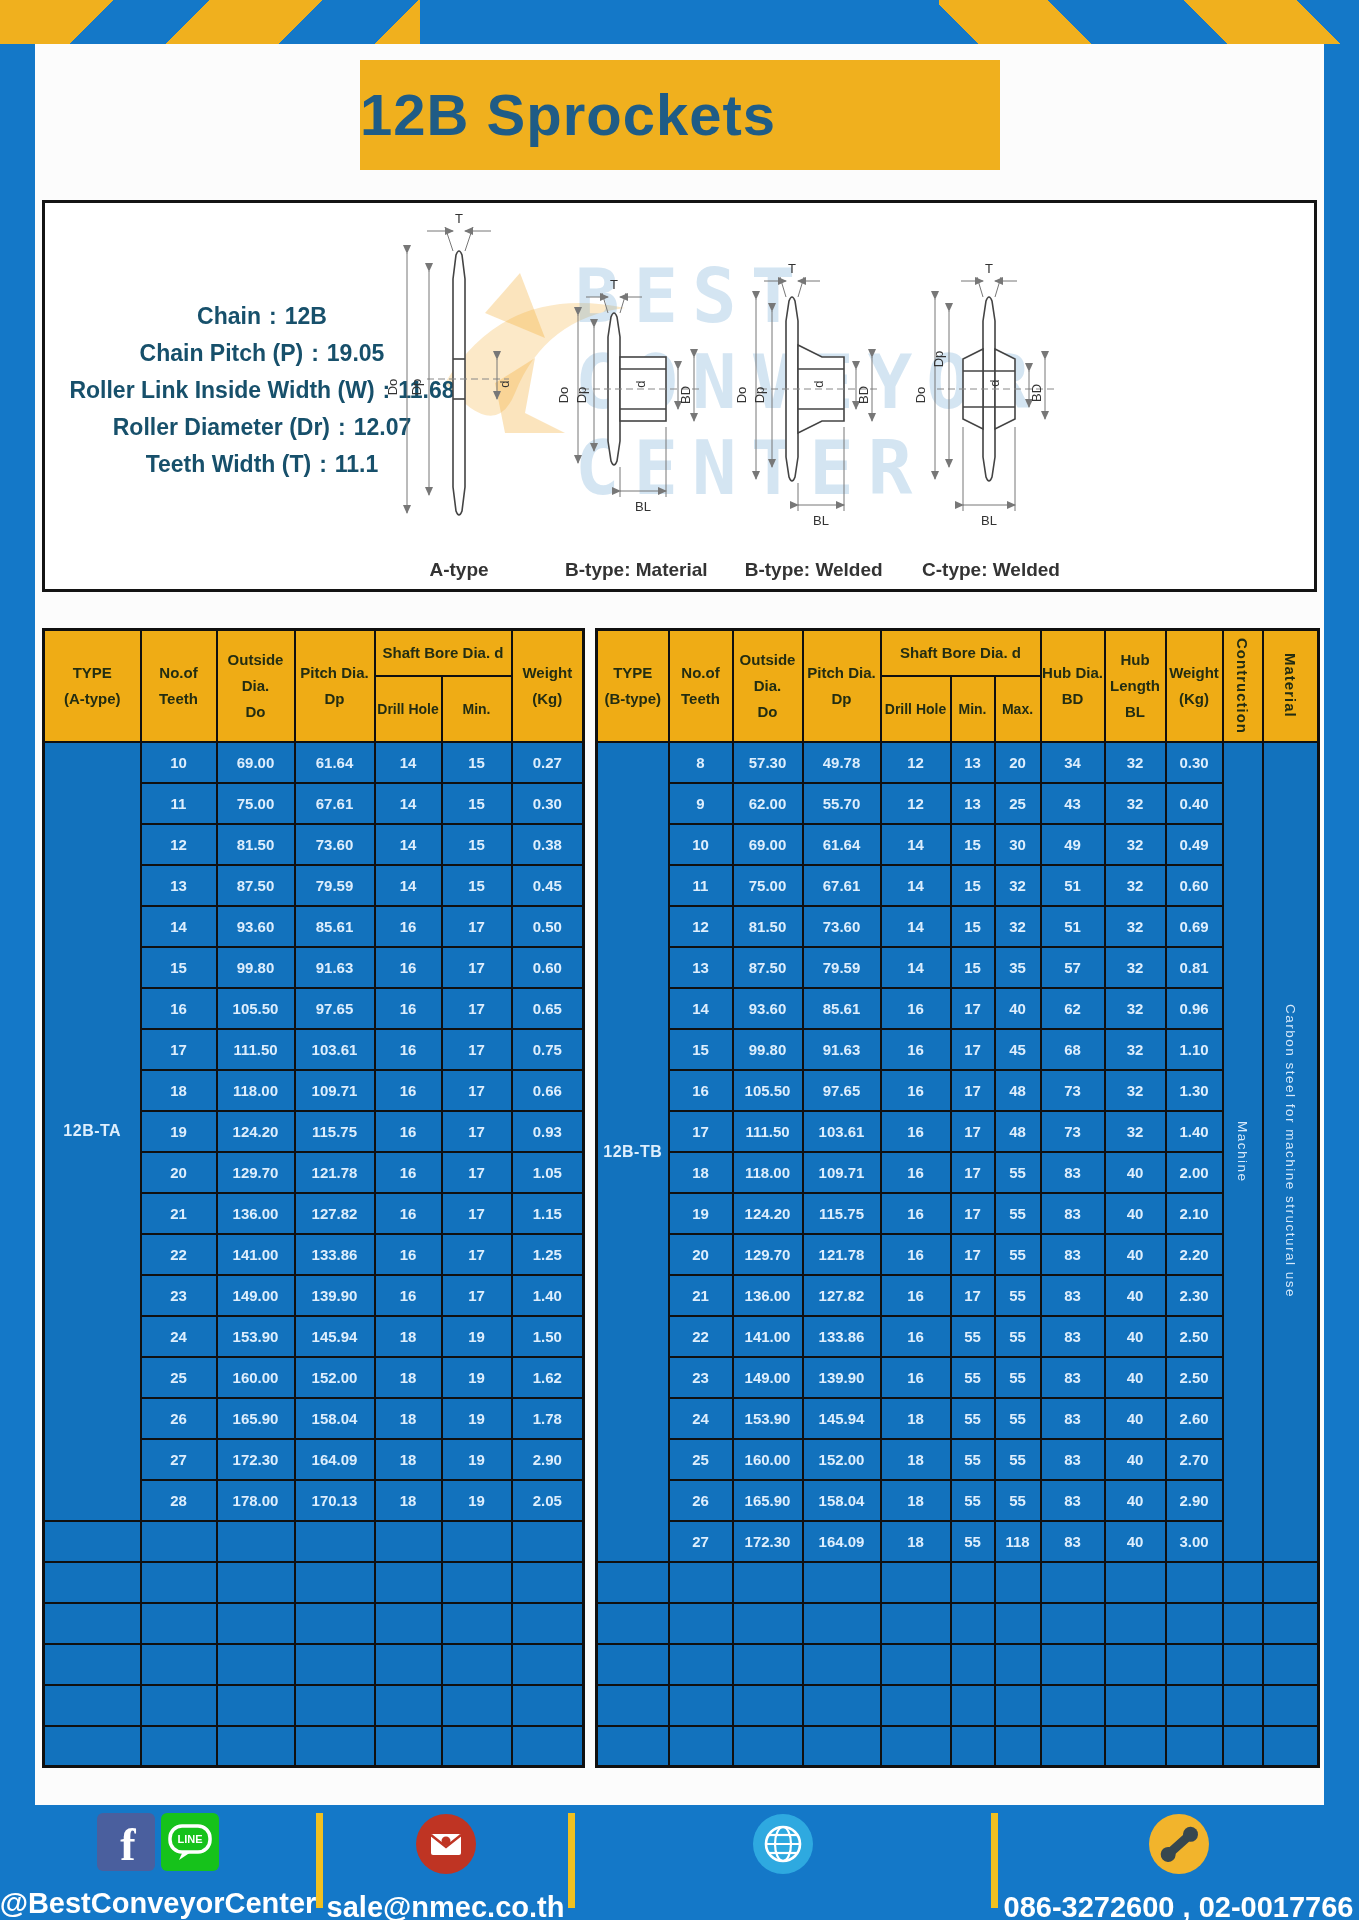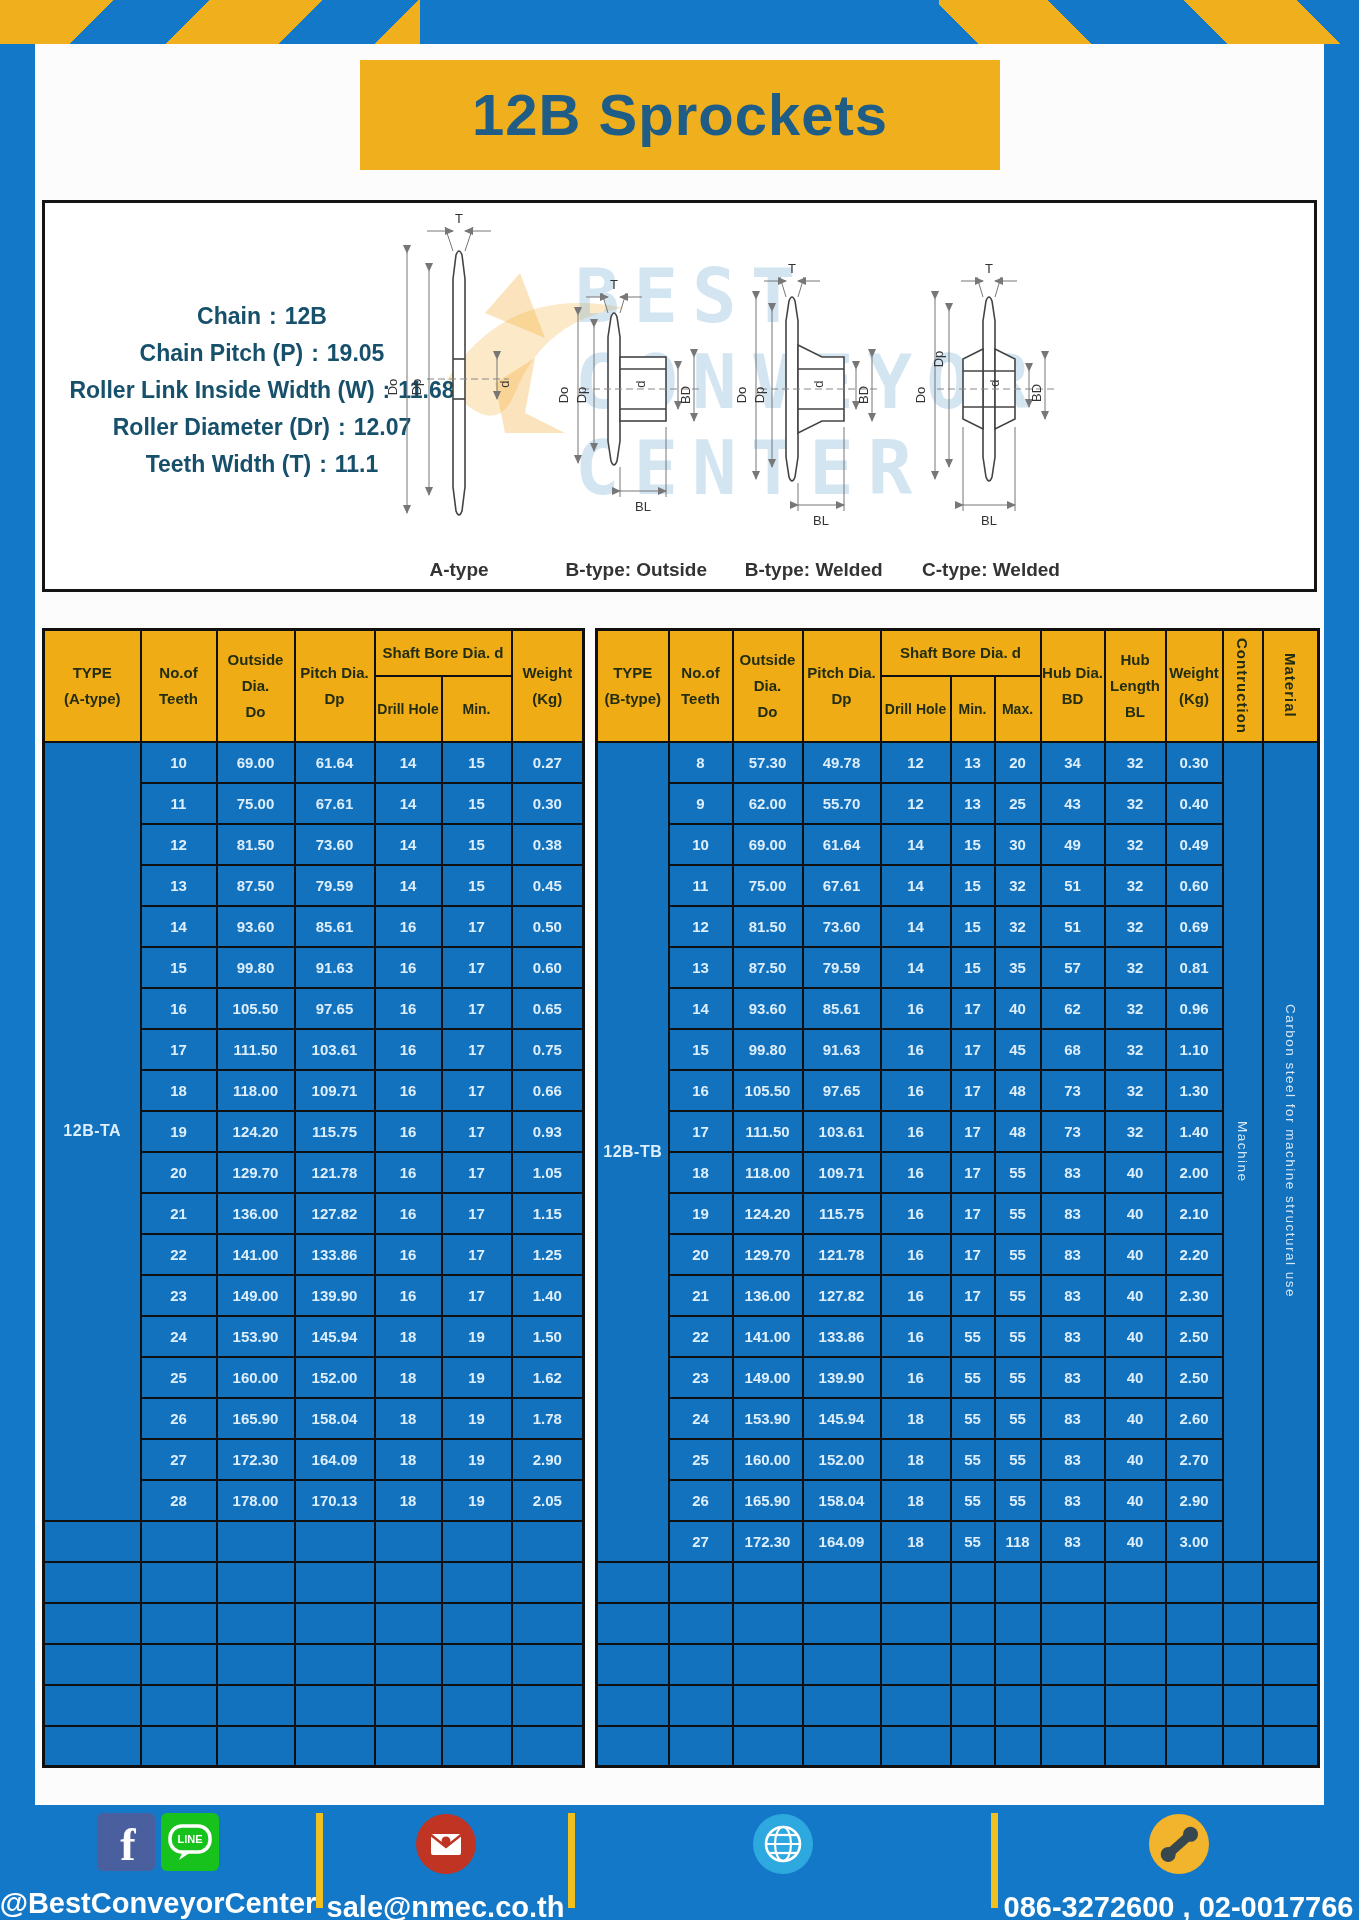--- a/index.html
+++ b/index.html
@@ -12,21 +12,21 @@
   .band { position:absolute; top:0; left:0; width:1359px; height:44px; background:#1478c8; z-index:3; }
   .stripes-left { position:absolute; left:0; top:0; width:420px; height:44px;
     background:repeating-linear-gradient(135deg,#f0b01e 0 80px, transparent 80px 148px); }
   .stripes-right { position:absolute; right:0; top:0; width:420px; height:44px;
     background:repeating-linear-gradient(45deg, transparent 0 28px,#f0b01e 28px 108px, transparent 108px 176px); }
 
   
   .sheet { position:absolute; left:35px; top:42px; width:1289px; height:1763px; background:#fcfcfc; }
 
   .title-banner { position:absolute; left:325px; top:18px; width:640px; height:110px;
-    background:#f0b01e; text-align:center; }
+    background:#f0b01e; text-align:left; }
   .title-banner span { font-size:58px; font-weight:bold; color:#1f5c86; line-height:110px; letter-spacing:1px; }
 
   
   .spec-box { position:absolute; left:7px; top:158px; width:1275px; height:392px;
     background:#ffffff; border:3px solid #141414; }
   .spec-lines { position:absolute; left:22px; top:100px; width:390px;text-align:center; }
   .spec-line { font-size:23px; font-weight:bold; color:#17506b; margin-bottom:10px; white-space:nowrap; }
   .spec-line .sep { padding:0 8px; }
 
   .watermark { position:absolute; left:380px; top:40px; width:720px; height:320px; pointer-events:none; }
@@ -165,21 +165,21 @@
           <text x="34" y="186" text-anchor="middle" transform="rotate(-90 34 186)">Dp</text>
           <line class="dimline" x1="126" y1="160" x2="126" y2="200" marker-start="url(#arB)" marker-end="url(#arB)"></line>
           <text x="124" y="150" text-anchor="middle" transform="rotate(-90 121 178)">d</text>
           <line class="dimline" x1="142" y1="148" x2="142" y2="212" marker-start="url(#arB)" marker-end="url(#arB)"></line>
           <text x="138" y="186" text-anchor="middle" transform="rotate(-90 138 186)">BD</text>
           <line class="dimline" x1="68" y1="282" x2="114" y2="282" marker-start="url(#arB)" marker-end="url(#arB)"></line>
           <line class="dimline" x1="68" y1="258" x2="68" y2="288"></line>
           <line class="dimline" x1="114" y1="218" x2="114" y2="288"></line>
           <text x="91" y="302" text-anchor="middle">BL</text>
         </svg>
-        <div class="fig-label">B-type: Outside</div>
+        <div class="fig-label">B-type: Material</div>
       </div>
 
       <div class="fig">
         <svg width="168" height="348" viewBox="0 0 168 348">
           <defs>
               <marker id="arC" markerWidth="9" markerHeight="8" refX="8" refY="4" orient="auto">
                 <path d="M0,0L9,4L0,8z" fill="#777"></path>
               </marker>
             </defs>
           <path class="part" d="M56,112 L59,92 Q62,84 65,92 L68,112 L68,152 L68,208 L68,248 L65,268 Q62,276 59,268 L56,248 Z"></path>

